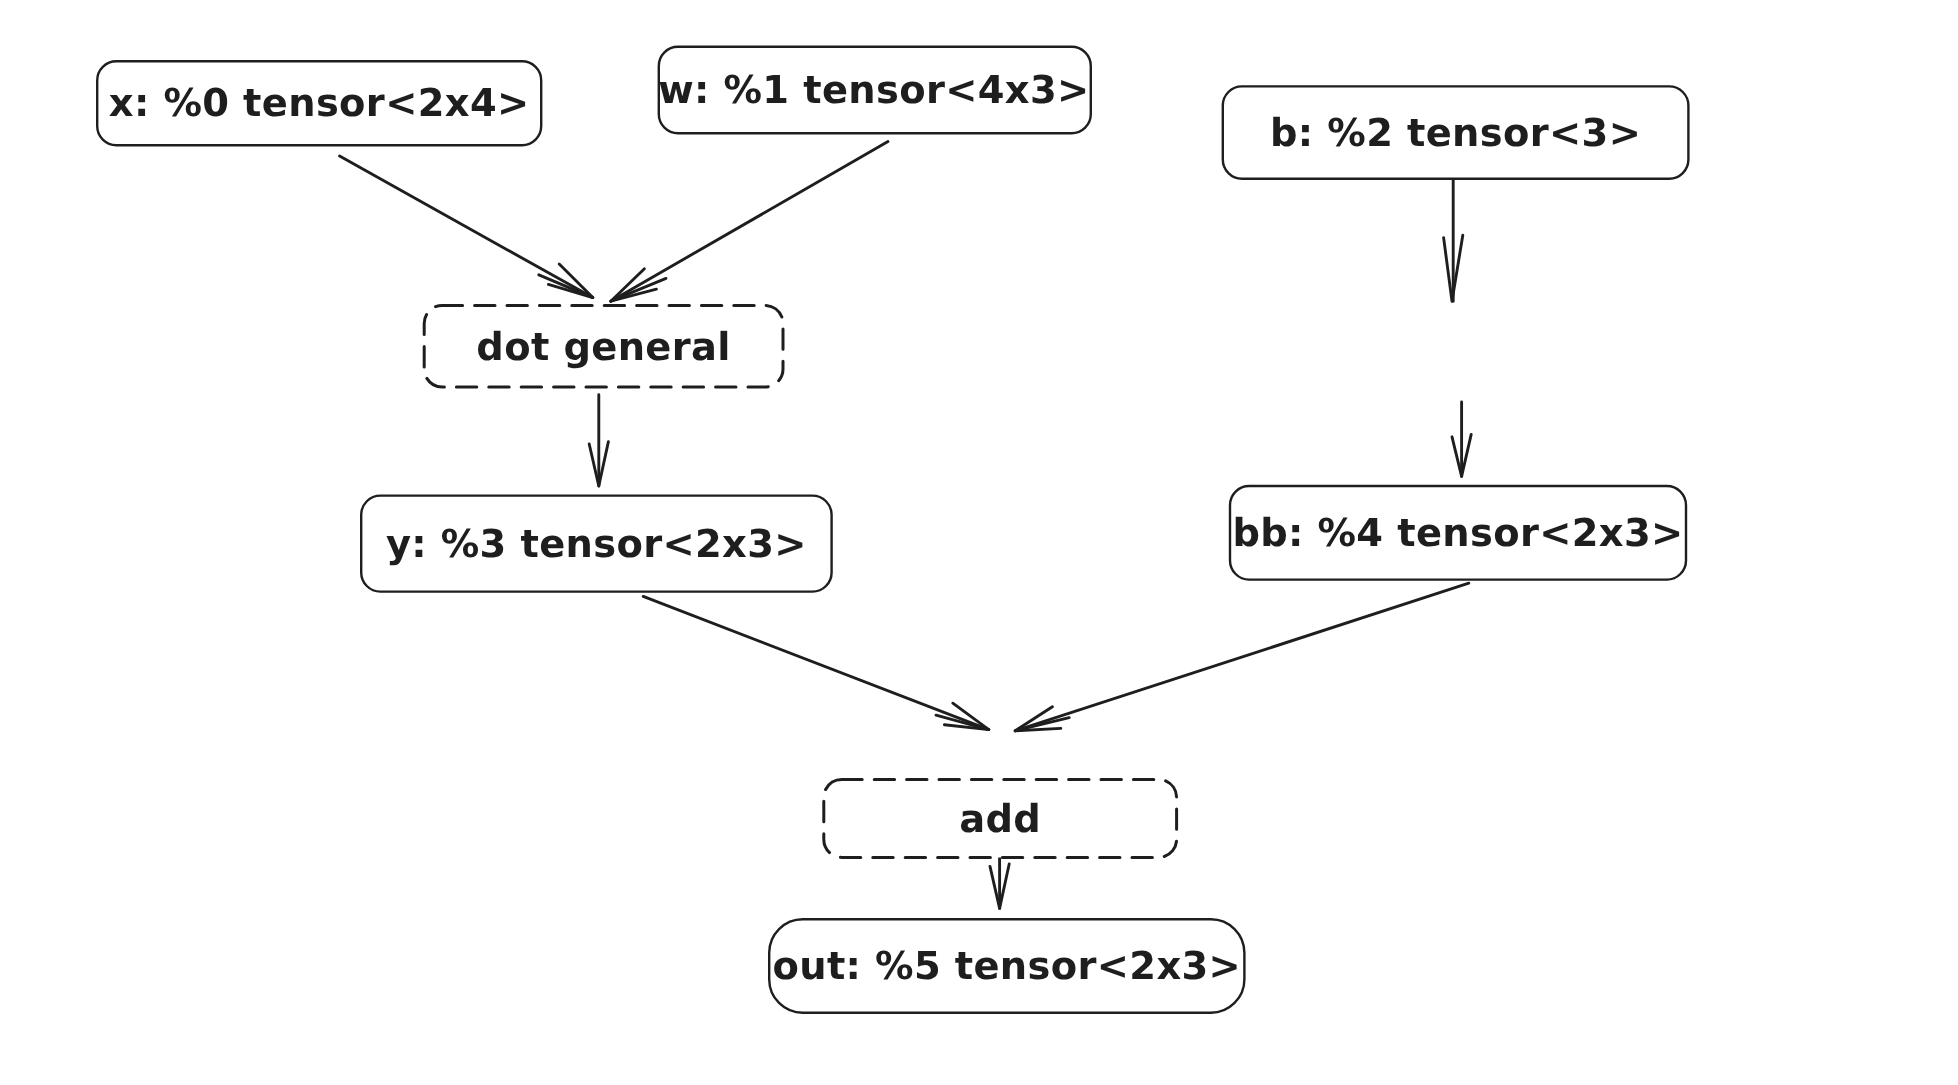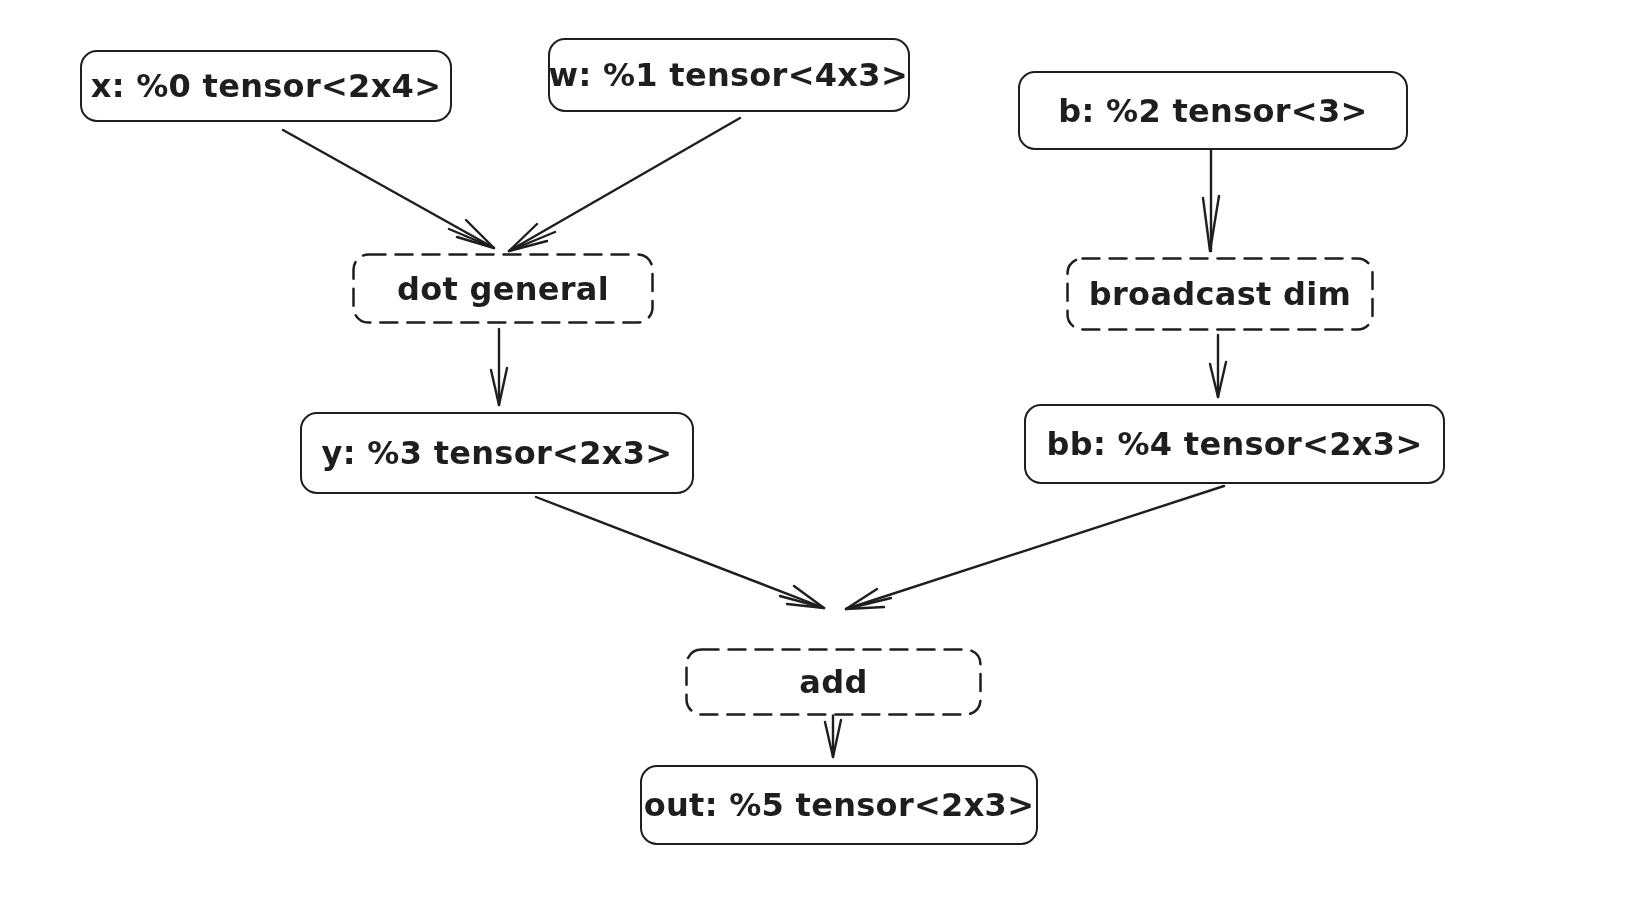--- a/index.html
+++ b/index.html
@@ -131,39 +131,33 @@
     <span class="label">b: %2 tensor&lt;3&gt;</span>
   </div>
 
   <div class="node op" style="left:352px; top:253px; width:302px; height:71px;">
     <svg class="dashed-outline" width="302" height="71" aria-hidden="true">
       <rect x="1.5" y="1.5" width="299" height="68" rx="15"></rect>
     </svg>
     <span class="label">dot general</span>
   </div>
 
-  <div class="node op" style="left:1066px; top:257px; width:308px; height:74px;">
-    <svg class="dashed-outline" width="308" height="74" aria-hidden="true">
-      <rect x="1.5" y="1.5" width="305" height="71" rx="15"></rect>
-    </svg>
-    <span class="label">broadcast dim</span>
-  </div>
 
   <div class="node tensor" style="left:300px; top:412px; width:394px; height:82px;">
     <span class="label">y: %3 tensor&lt;2x3&gt;</span>
   </div>
 
-  <div class="node tensor" style="left:1024px; top:404px; width:421px; height:80px;">
+  <div class="node tensor" style="left:1024px; top:404px; width:382px; height:80px;">
     <span class="label">bb: %4 tensor&lt;2x3&gt;</span>
   </div>
 
   <div class="node op" style="left:685px; top:648px; width:297px; height:68px;">
     <svg class="dashed-outline" width="297" height="68" aria-hidden="true">
       <rect x="1.5" y="1.5" width="294" height="65" rx="15"></rect>
     </svg>
     <span class="label">add</span>
   </div>
 
-  <div class="node tensor" style="left:640px; top:765px; width:398px; height:80px;">
+  <div class="node tensor" style="left:640px; top:765px; width:398px; height:80px;border-radius:29px;">
     <span class="label">out: %5 tensor&lt;2x3&gt;</span>
   </div>
 
 </div>
 
 </body></html>

